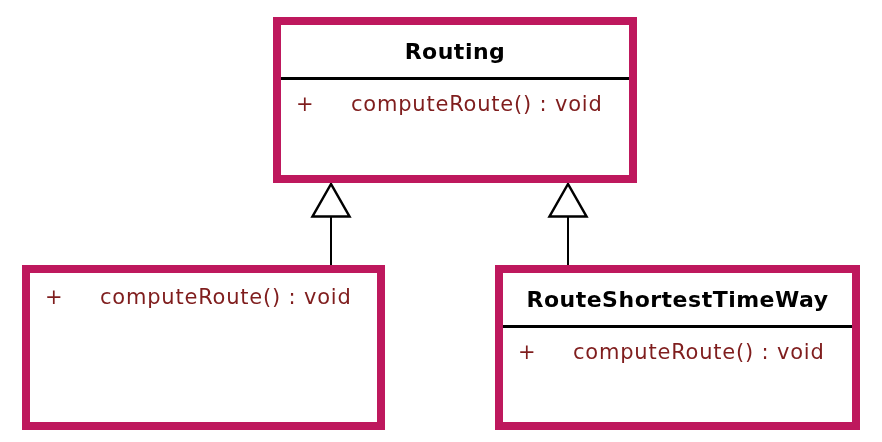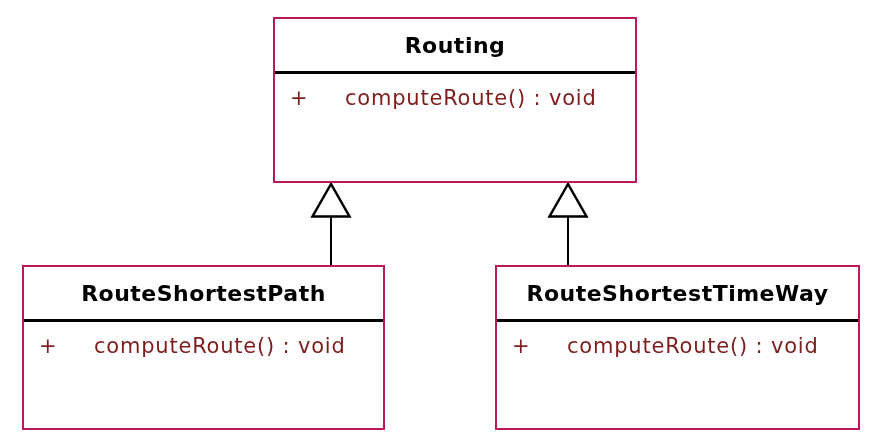--- a/index.html
+++ b/index.html
@@ -18,21 +18,21 @@
   .edges {
     position: absolute;
     left: 0;
     top: 0;
     width: 882px;
     height: 442px;
   }
   .class-box {
     position: absolute;
     background: #ffffff;
-    border: 2px solid #be185d;
+    border: 8px solid #be185d;
     box-sizing: border-box;
   }
   .box-routing   { left: 273px; top: 17px;  width: 364px; height: 166px; }
   .box-path      { left: 22px;  top: 265px; width: 363px; height: 165px; }
   .box-timeway   { left: 495px; top: 265px; width: 365px; height: 165px; }
   .class-title {
     height: 52px;
     border-bottom: 3px solid #000000;
     display: flex;
     align-items: center;
@@ -81,21 +81,20 @@
     <div class="class-title">Routing</div>
     <div class="class-members">
       <div class="member-row">
         <span class="vis">+</span>
         <span class="sig">computeRoute() : void</span>
       </div>
     </div>
   </div>
 
   <div class="class-box box-path">
-    <div class="class-title">RouteShortestPath</div>
     <div class="class-members">
       <div class="member-row">
         <span class="vis">+</span>
         <span class="sig">computeRoute() : void</span>
       </div>
     </div>
   </div>
 
   <div class="class-box box-timeway">
     <div class="class-title">RouteShortestTimeWay</div>

